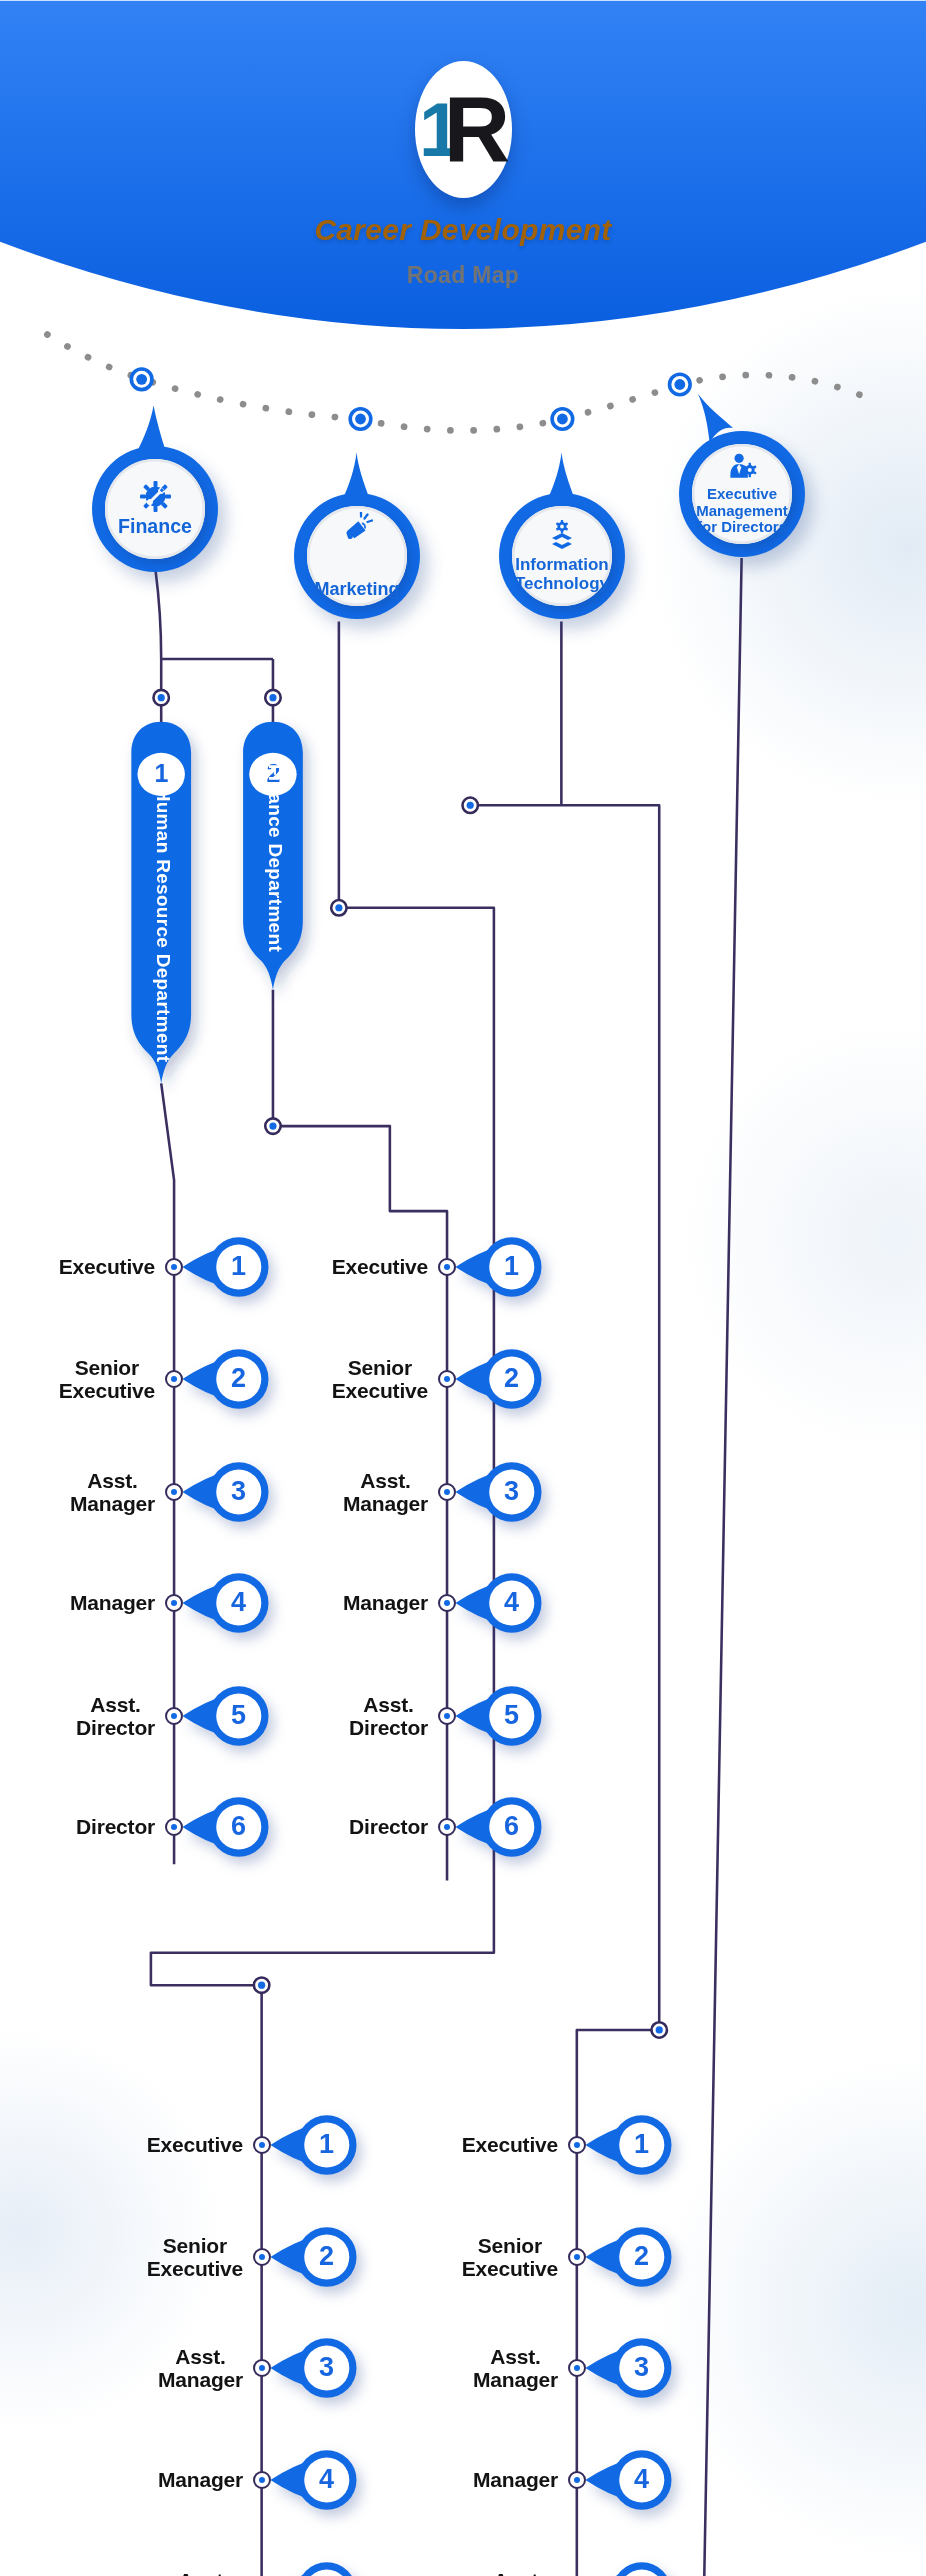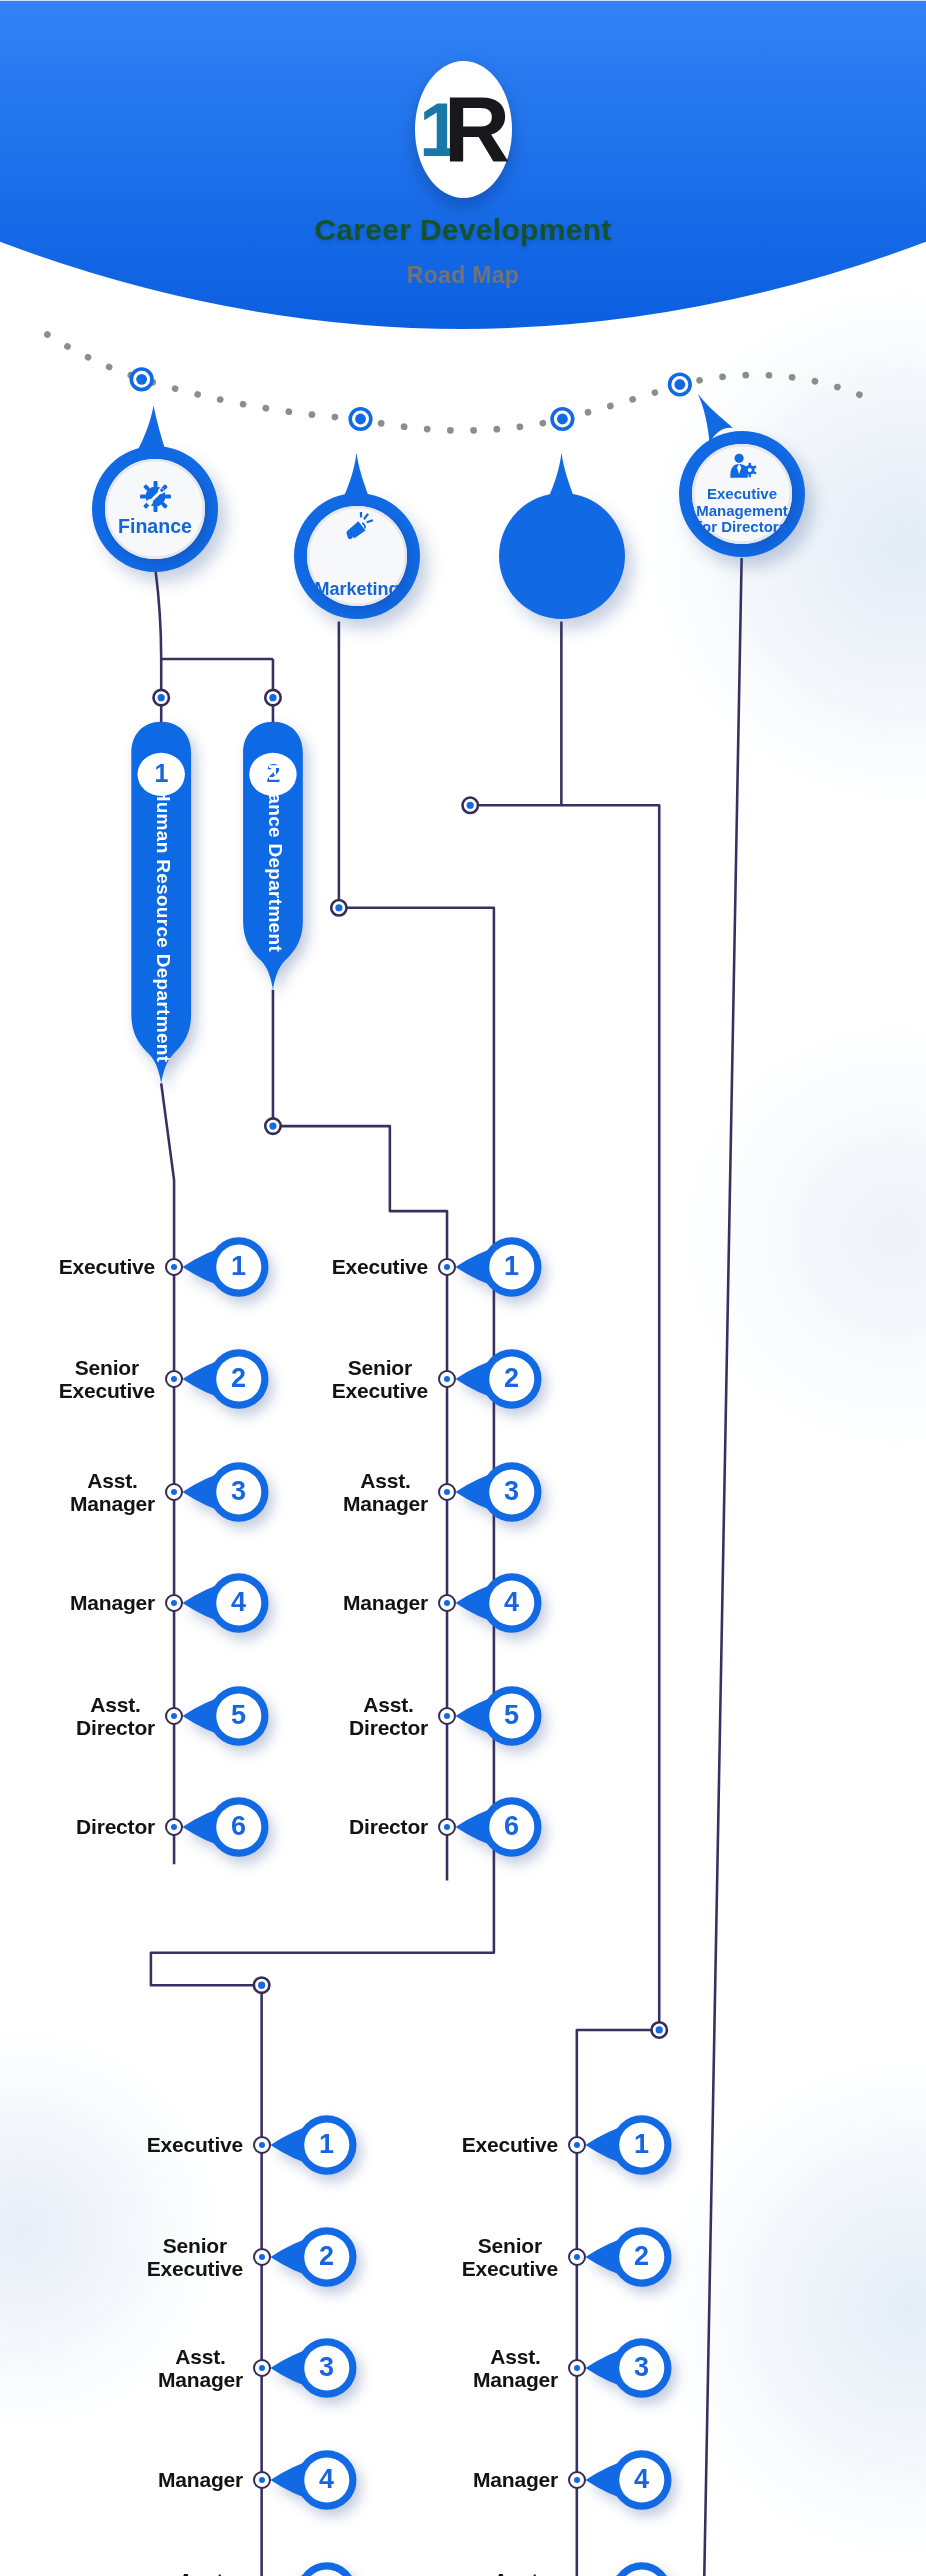--- a/index.html
+++ b/index.html
@@ -20,22 +20,23 @@
   
   .logo{
     position:absolute;left:415px;top:61px;width:97px;height:137px;border-radius:50%;
     background:#ffffff;box-shadow:0 8.2px 17.5px rgba(5,40,110,.35);
     display:flex;align-items:center;justify-content:center;
   }
   .logo .one{font-size:76px;font-weight:bold;color:#1879a8;margin-right:-17.5px;position:relative;z-index:1;}
   .logo .arr{font-size:92px;font-weight:bold;color:#17171c;position:relative;z-index:2;letter-spacing:-2.1px;}
   .hdr-title{
     position:absolute;left:0;right:0;top:213px;text-align:center;
-    font-size:30px;font-weight:bold;color:#14532d;letter-spacing:0.3px;
+    font-size:30px;font-weight:bold;color:#a16207;letter-spacing:0.3px;
     text-shadow:0 1.5px 4.1px rgba(0,30,90,.25);
+    font-style:italic;
   }
   .hdr-sub{
     position:absolute;left:0;right:0;top:262px;text-align:center;
     font-size:23px;font-weight:bold;color:#737373;letter-spacing:0.3px;
   }
 
   
   .category{position:absolute;width:126px;height:126px;border-radius:50%;
     background:#1169e4;box-shadow:8.2px 10.3px 15.5px rgba(35,70,140,.25);}
   .category .inner{
@@ -244,20 +245,39 @@
         </g>
       </svg>
       <div class="cat-label">Marketing</div>
     </div>
   </div>
 
   <div class="category cat-it">
     <svg class="cat-tail" style="left:42px;" width="41" height="57" viewBox="0 0 80 110">
       <path d="M40,6 C36,40 26,68 12,100 C32,88 52,86 66,98 C54,64 44,38 40,6 Z" fill="#1169e4"></path>
     </svg>
+    <div class="inner" style="white-space:pre-line;">
+      <svg width="32" height="32" viewBox="0 0 64 64">
+        <g fill="#1169e4">
+          <rect x="29.5" y="2" width="5" height="8" rx="1.5" transform="rotate(0 32 15)"></rect>
+          <rect x="29.5" y="2" width="5" height="8" rx="1.5" transform="rotate(60 32 15)"></rect>
+          <rect x="29.5" y="2" width="5" height="8" rx="1.5" transform="rotate(120 32 15)"></rect>
+          <rect x="29.5" y="2" width="5" height="8" rx="1.5" transform="rotate(180 32 15)"></rect>
+          <rect x="29.5" y="2" width="5" height="8" rx="1.5" transform="rotate(240 32 15)"></rect>
+          <rect x="29.5" y="2" width="5" height="8" rx="1.5" transform="rotate(300 32 15)"></rect>
+          <circle cx="32" cy="15" r="9"></circle>
+          <circle cx="32" cy="15" r="3.8" fill="#f7f8fa"></circle>
+          <path d="M32,28 L12,38 L32,48 L52,38 Z"></path>
+          <path d="M32,40 L12,50 L32,60 L52,50 Z"></path>
+          <path d="M16,44 L32,52 L48,44 L32,36 Z" fill="#f7f8fa"></path>
+        </g>
+      </svg>
+      <div class="cat-label">Information
+Technology</div>
+    </div>
   </div>
 
   <div class="category cat-exec">
     <svg class="cat-tail" style="left:11.3px;transform:rotate(-30deg);" width="41" height="57" viewBox="0 0 80 110">
       <path d="M40,6 C36,40 26,68 12,100 C32,88 52,86 66,98 C54,64 44,38 40,6 Z" fill="#1169e4"></path>
     </svg>
     <div class="inner" style="white-space:pre-line;">
       <svg width="31" height="31" viewBox="0 0 64 64">
         <g fill="#1169e4">
           <circle cx="25" cy="13" r="9.5"></circle>

